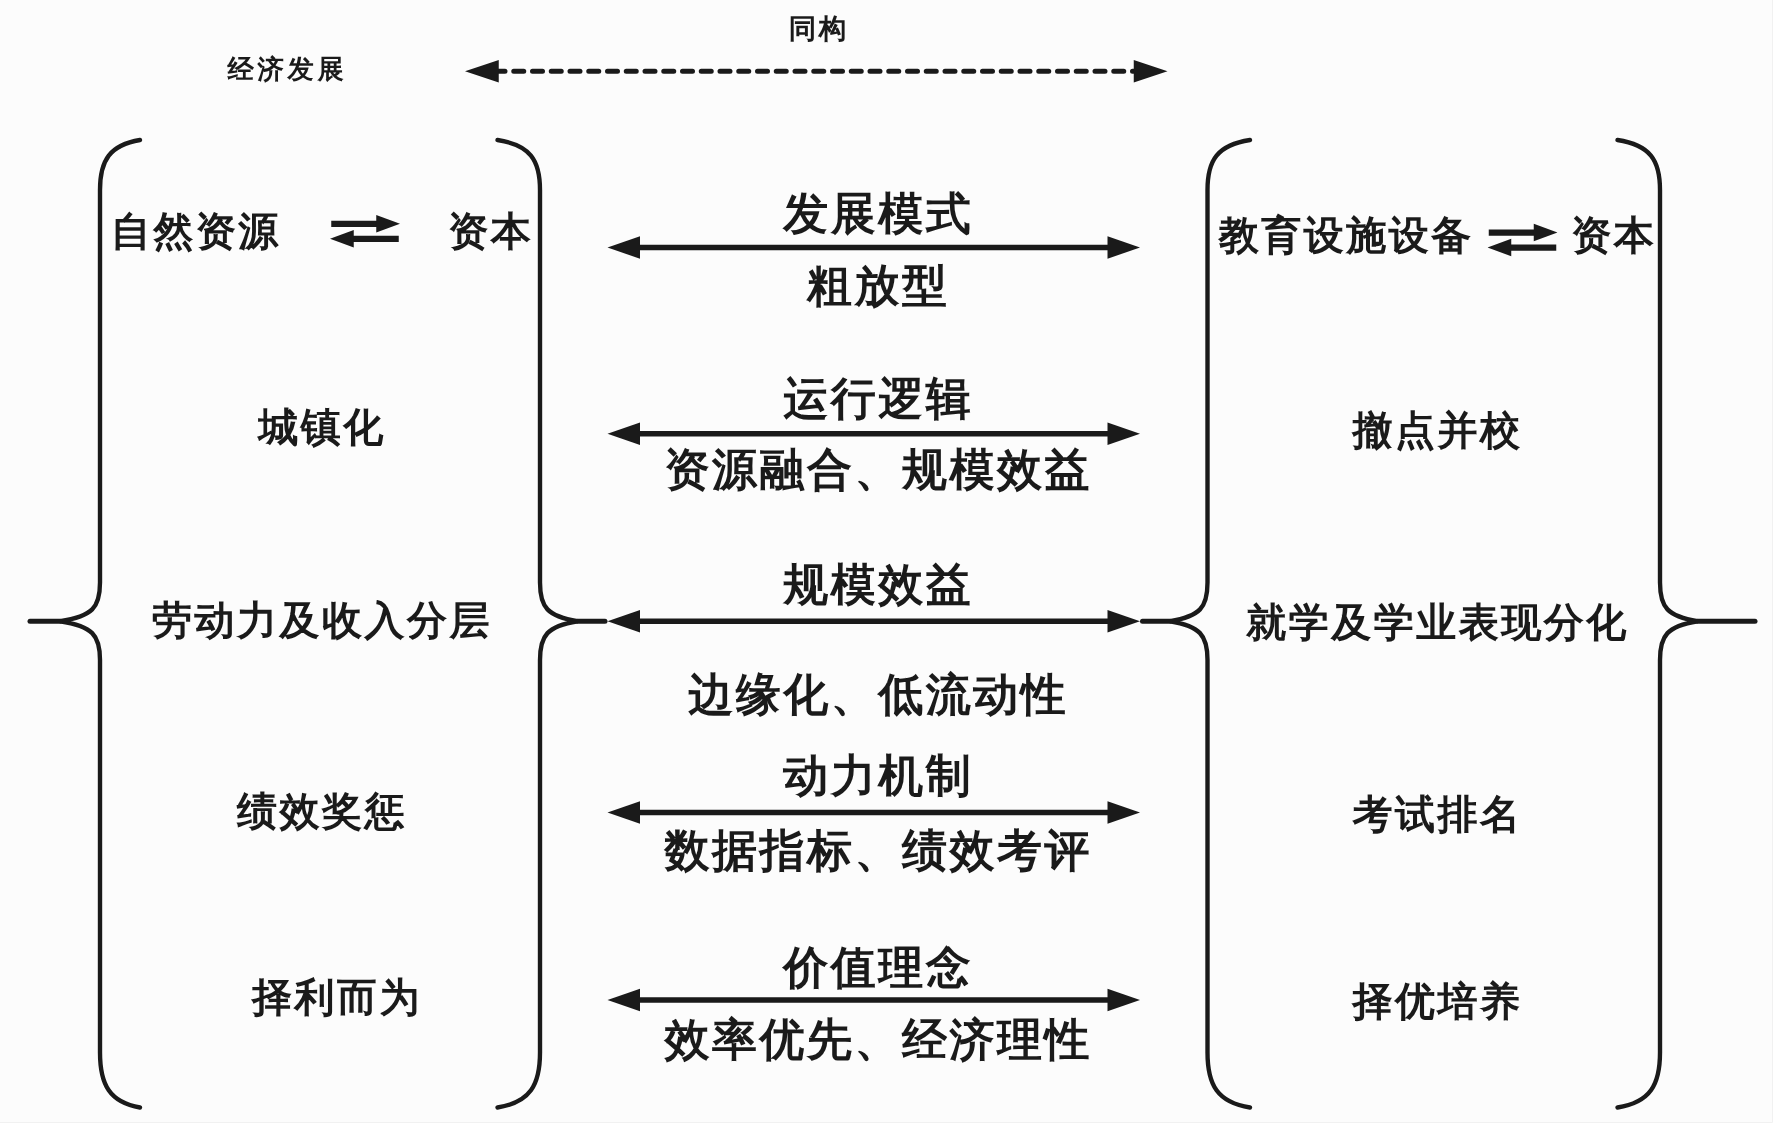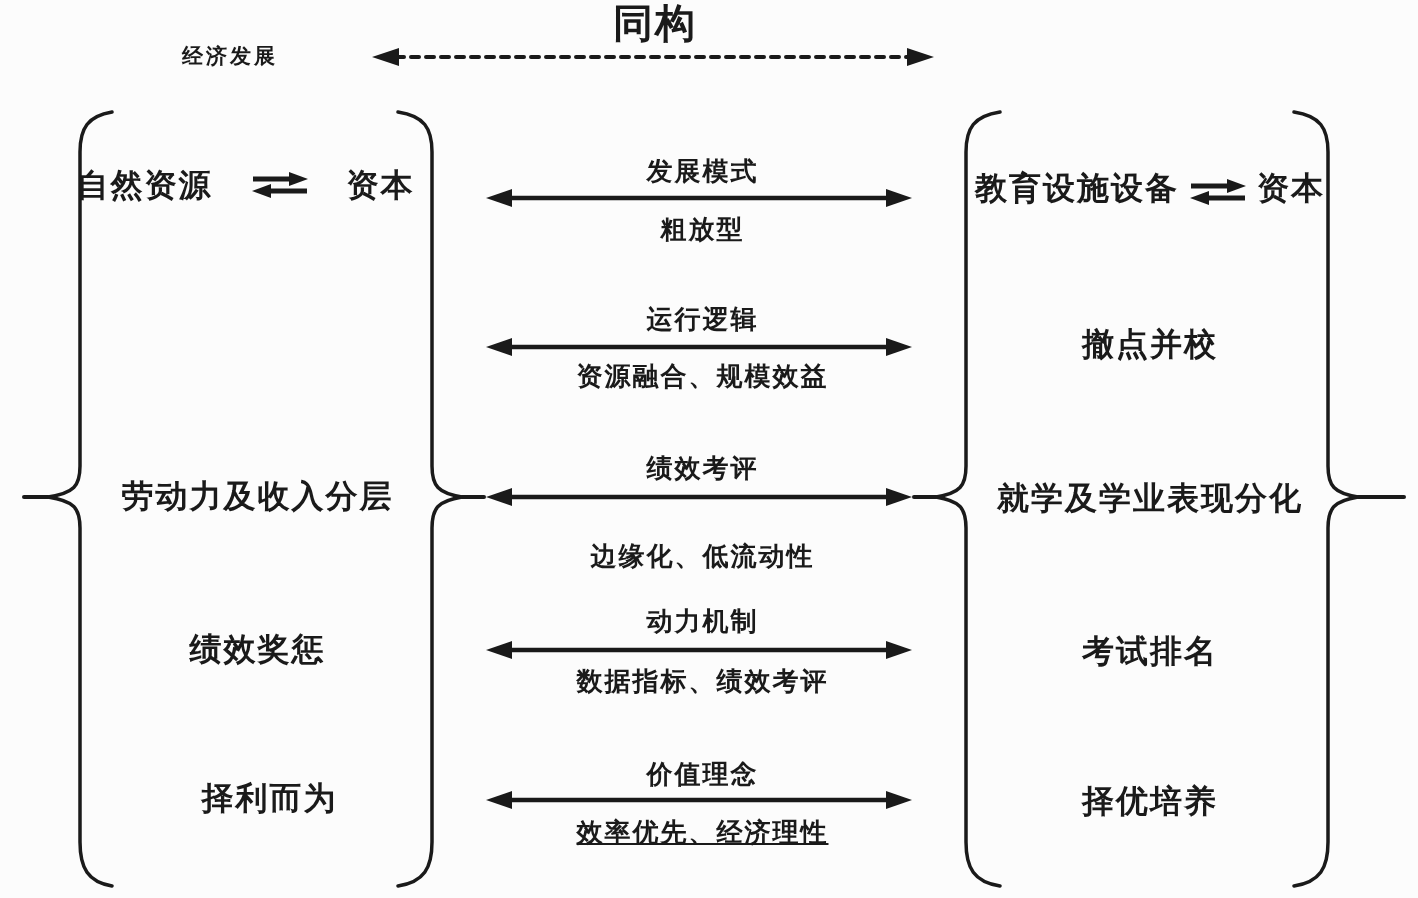--- a/index.html
+++ b/index.html
@@ -17,22 +17,22 @@
     position:absolute;
     text-align:center;
     font-weight:700;
     font-size:32px;
     line-height:36px;
     letter-spacing:2px;
     color:#1a1a1a;
     white-space:nowrap;
   }
   .title{font-size:21px;letter-spacing:3px;}
-  .rel{font-size:40px;}
-  .mid{font-size:26px;}
+  .rel{font-size:22px;}
+  .mid{font-size:36px;}
   .item{font-size:32px;}
   .exchange-item{
     display:flex;align-items:center;justify-content:center;gap:11px;
   }
   .exchange-item .xg{flex:0 0 auto;display:block;}
 </style>
 </head>
 <body>
 
 <div class="stage">
@@ -78,21 +78,21 @@
     <g>
       <line x1="508" y1="800" x2="890" y2="800" stroke-width="4.5"></line>
       <polygon points="486,800 512,791 512,809" fill="#1a1a1a" stroke="none"></polygon>
       <polygon points="912,800 886,791 886,809" fill="#1a1a1a" stroke="none"></polygon>
     </g>
   </svg>
 
   <div class="txt title" style="left:135px;top:38px;width:190px;">经济发展</div>
   <div class="txt rel" style="left:590px;top:5px;width:130px;">同构</div>
 
-  <div class="txt item exchange-item" style="left:68px;top:167px;width:355px;gap:39px;">
+  <div class="txt item exchange-item" style="left:80px;top:167px;width:355px;gap:39px;">
     <span>自然资源</span>
     <svg class="xg" width="56" height="28" viewBox="0 0 56 28">
       <line x1="1" y1="8" x2="40" y2="8" stroke="#1a1a1a" stroke-width="5"></line>
       <polygon points="56,8 37,1 37,15" fill="#1a1a1a"></polygon>
       <line x1="16" y1="20" x2="55" y2="20" stroke="#1a1a1a" stroke-width="5"></line>
       <polygon points="0,20 19,13 19,27" fill="#1a1a1a"></polygon>
     </svg>
     <span>资本</span>
   </div>
   <div class="txt mid" style="left:520px;top:153px;width:365px;">发展模式</div>
@@ -101,32 +101,33 @@
     <span>教育设施设备</span>
     <svg class="xg" width="56" height="28" viewBox="0 0 56 28">
       <line x1="1" y1="8" x2="40" y2="8" stroke="#1a1a1a" stroke-width="5"></line>
       <polygon points="56,8 37,1 37,15" fill="#1a1a1a"></polygon>
       <line x1="16" y1="20" x2="55" y2="20" stroke="#1a1a1a" stroke-width="5"></line>
       <polygon points="0,20 19,13 19,27" fill="#1a1a1a"></polygon>
     </svg>
     <span>资本</span>
   </div>
 
+  <div class="txt item" style="left:80px;top:324px;width:355px;">城镇化</div>
   <div class="txt mid" style="left:520px;top:301px;width:365px;">运行逻辑</div>
   <div class="txt mid" style="left:520px;top:358px;width:365px;">资源融合、规模效益</div>
   <div class="txt item" style="left:970px;top:326px;width:360px;">撤点并校</div>
 
   <div class="txt item" style="left:80px;top:478px;width:355px;">劳动力及收入分层</div>
-  <div class="txt mid" style="left:520px;top:450px;width:365px;">绩效考评</div>
+  <div class="txt mid" style="left:520px;top:450px;width:365px;">规模效益</div>
   <div class="txt mid" style="left:520px;top:510px;width:365px;margin-top:28px;">边缘化、低流动性</div>
   <div class="txt item" style="left:970px;top:480px;width:360px;">就学及学业表现分化</div>
 
   <div class="txt item" style="left:80px;top:631px;width:355px;">绩效奖惩</div>
   <div class="txt mid" style="left:520px;top:603px;width:365px;">动力机制</div>
   <div class="txt mid" style="left:520px;top:663px;width:365px;">数据指标、绩效考评</div>
   <div class="txt item" style="left:970px;top:633px;width:360px;">考试排名</div>
 
   <div class="txt item" style="left:80px;top:780px;width:355px;margin-left:12px;">择利而为</div>
   <div class="txt mid" style="left:520px;top:756px;width:365px;">价值理念</div>
-  <div class="txt mid" style="left:520px;top:814px;width:365px;text-decoration:underline;">效率优先、经济理性</div>
+  <div class="txt mid" style="left:520px;top:814px;width:365px;">效率优先、经济理性</div>
   <div class="txt item" style="left:970px;top:783px;width:360px;">择优培养</div>
 
 </div>
 
 </body></html>

